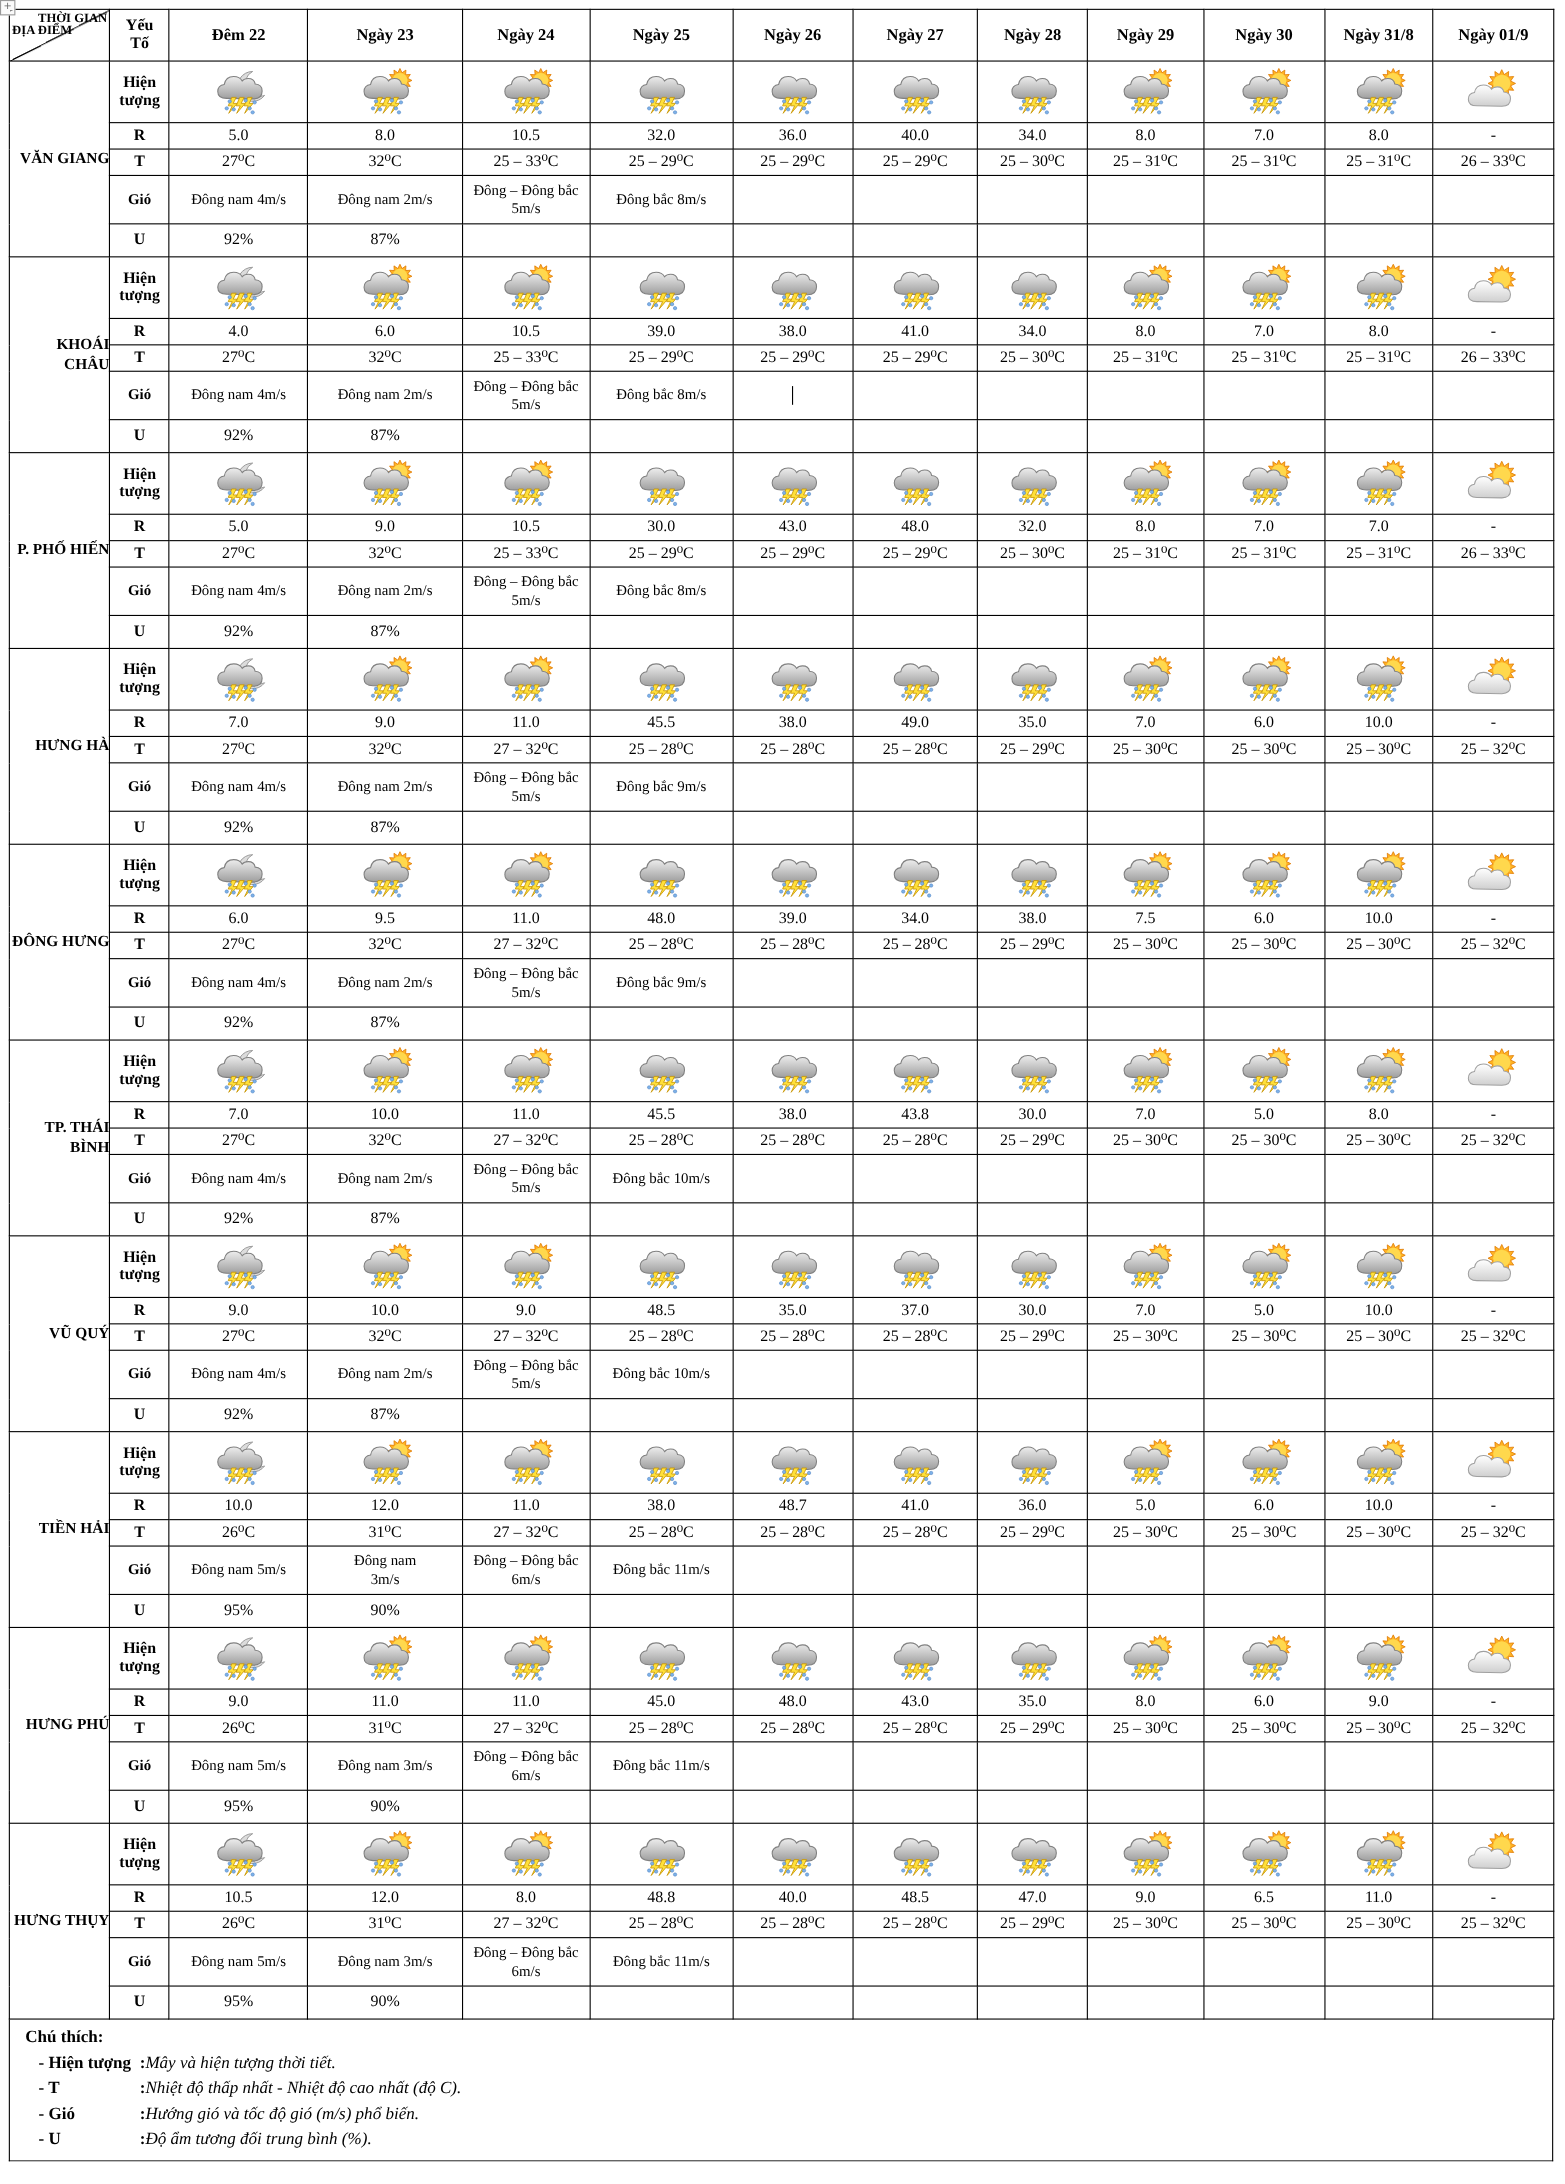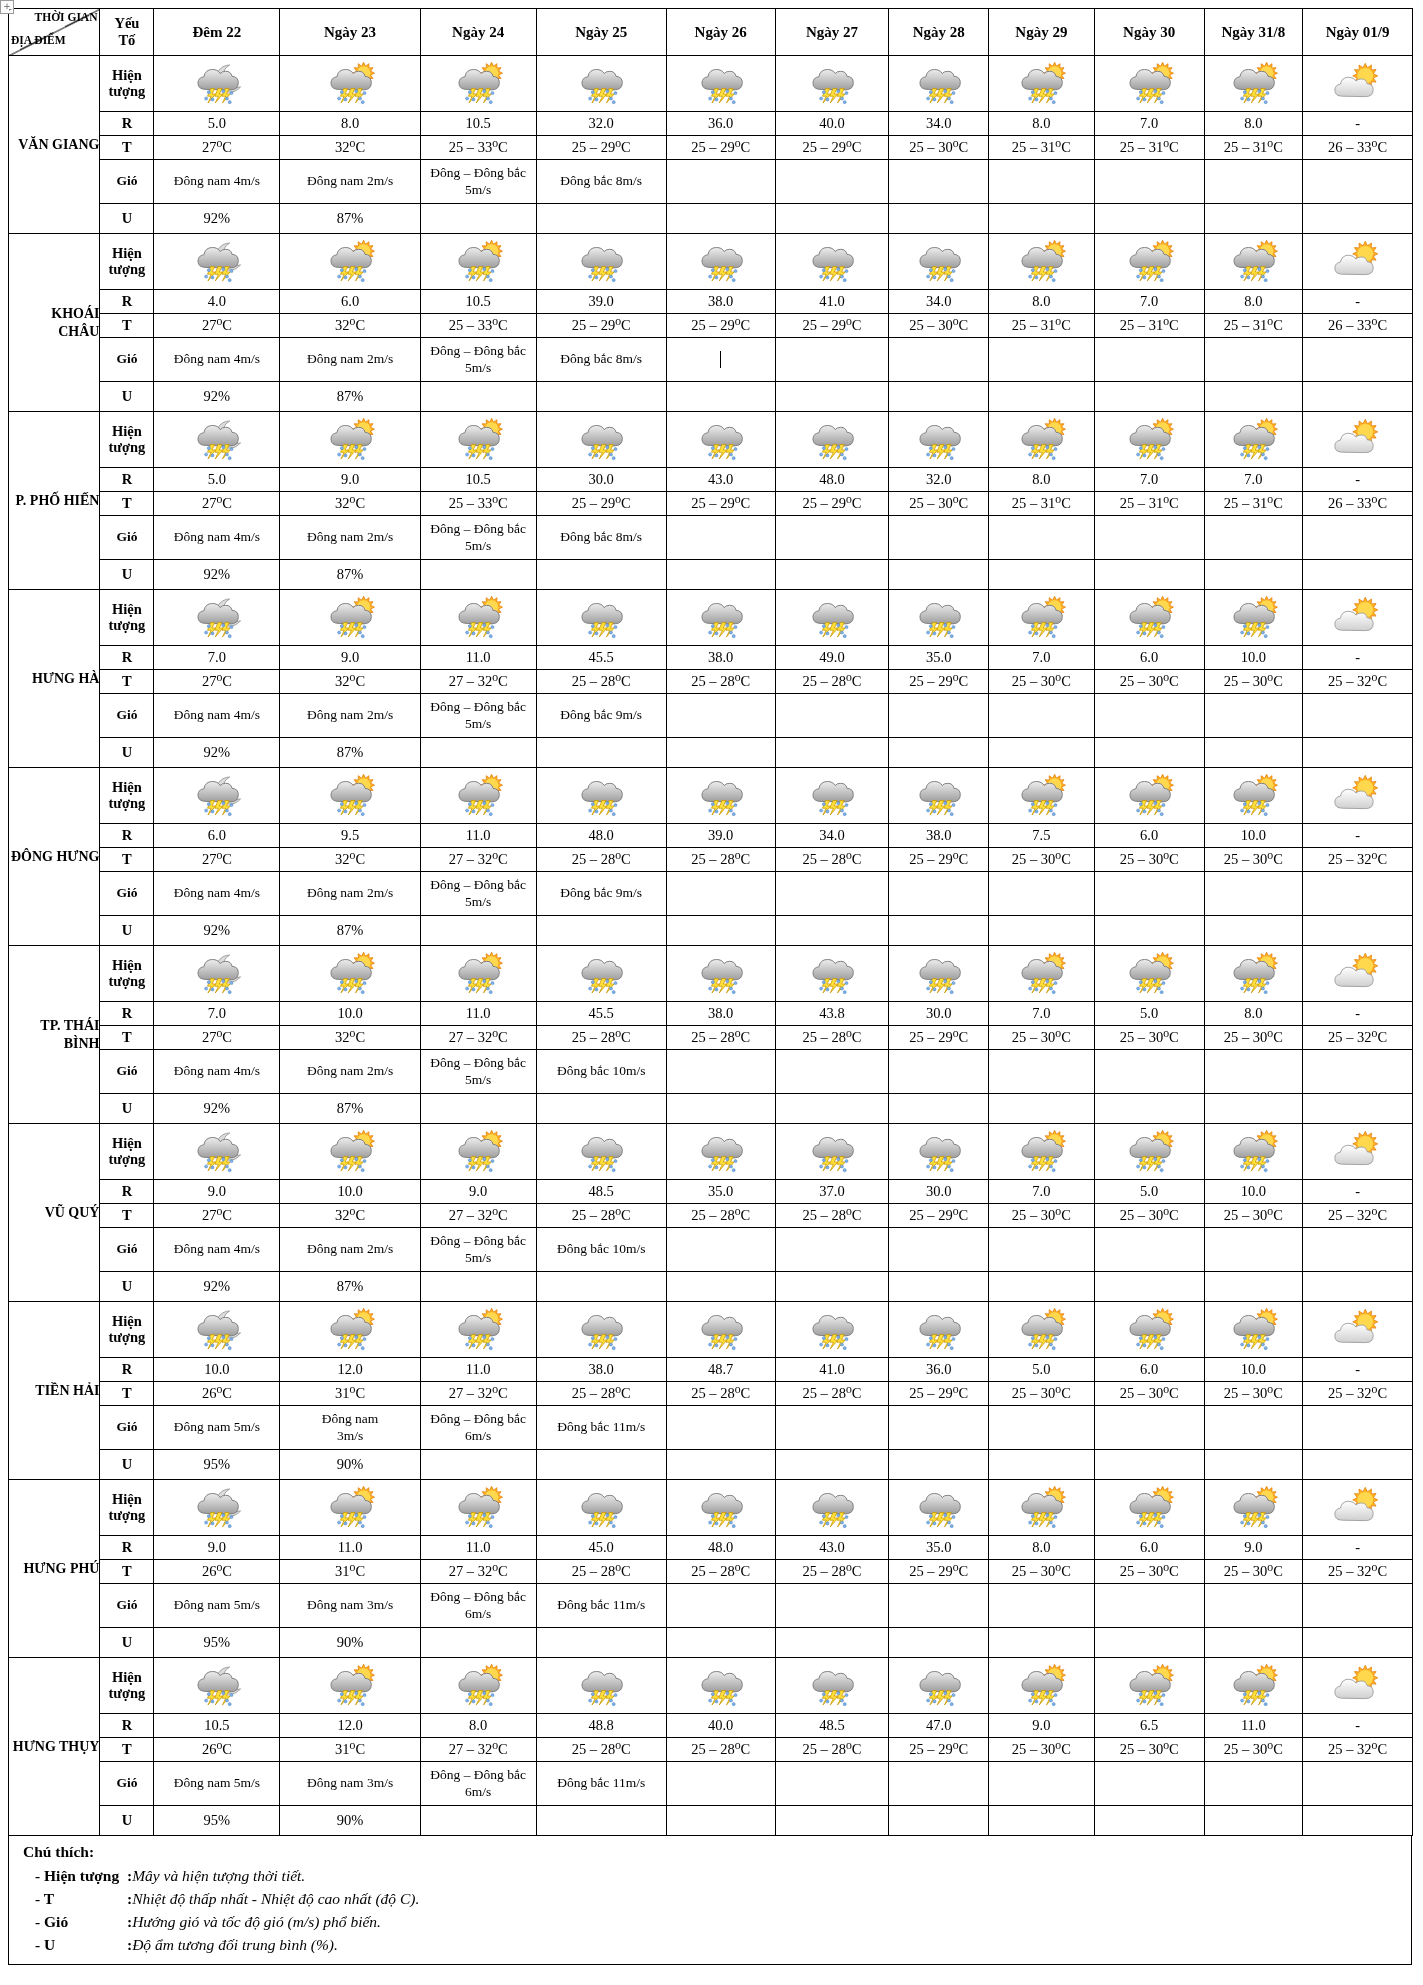--- a/index.html
+++ b/index.html
@@ -6,21 +6,21 @@
   body{font-family:"Liberation Serif","DejaVu Serif",serif;color:#000;width:1423px;}
   .sheet{position:relative;width:1411px;margin:8px 0 0 8px;}
   .handle{position:absolute;left:-8px;top:-8px;width:12px;height:12px;border:1px solid #999;
           font:9px "DejaVu Sans",sans-serif;color:#666;text-align:center;line-height:11px;background:#fafafa;}
   table{border-collapse:collapse;table-layout:fixed;width:1405px;}
   td,th{border:1.4px solid #000;padding:0 2px;text-align:center;vertical-align:middle;overflow:hidden;}
   thead th{height:46px;font-size:15px;font-weight:bold;}
   th.corner{position:relative;padding:0;
      background:linear-gradient(to bottom right,transparent 49.3%,#000 49.3%,#000 50.7%,transparent 50.7%);}
   .c-top{position:absolute;top:2px;right:2px;font-size:11.5px;font-weight:bold;}
-  .c-bot{position:absolute;bottom:9px;left:2px;font-size:11.5px;font-weight:bold;}
+  .c-bot{position:absolute;bottom:21px;left:2px;font-size:11.5px;font-weight:bold;}
   th.yeuto{font-size:14.5px;white-space:pre-line;line-height:1.15;}
   td.loc{font-size:14px;font-weight:bold;line-height:1.25;text-align:right;}
   td.lbl{font-size:15px;font-weight:bold;}
   td.lbl2{font-size:14.5px;font-weight:bold;white-space:pre-line;line-height:1.1;padding:0;}
   tr.icon-row td{height:55px;padding:0;}
   tr.num-row td{height:23px;font-size:14.5px;}
   tr.wind-row td{height:43px;font-size:13.5px;white-space:pre-line;line-height:1.2;}
   tr.hum-row td{height:29px;font-size:14.5px;}
   .caret{display:inline-block;width:1.5px;height:17px;background:#000;vertical-align:middle;}
   svg.wicon{display:block;margin:1px auto 0 auto;}

